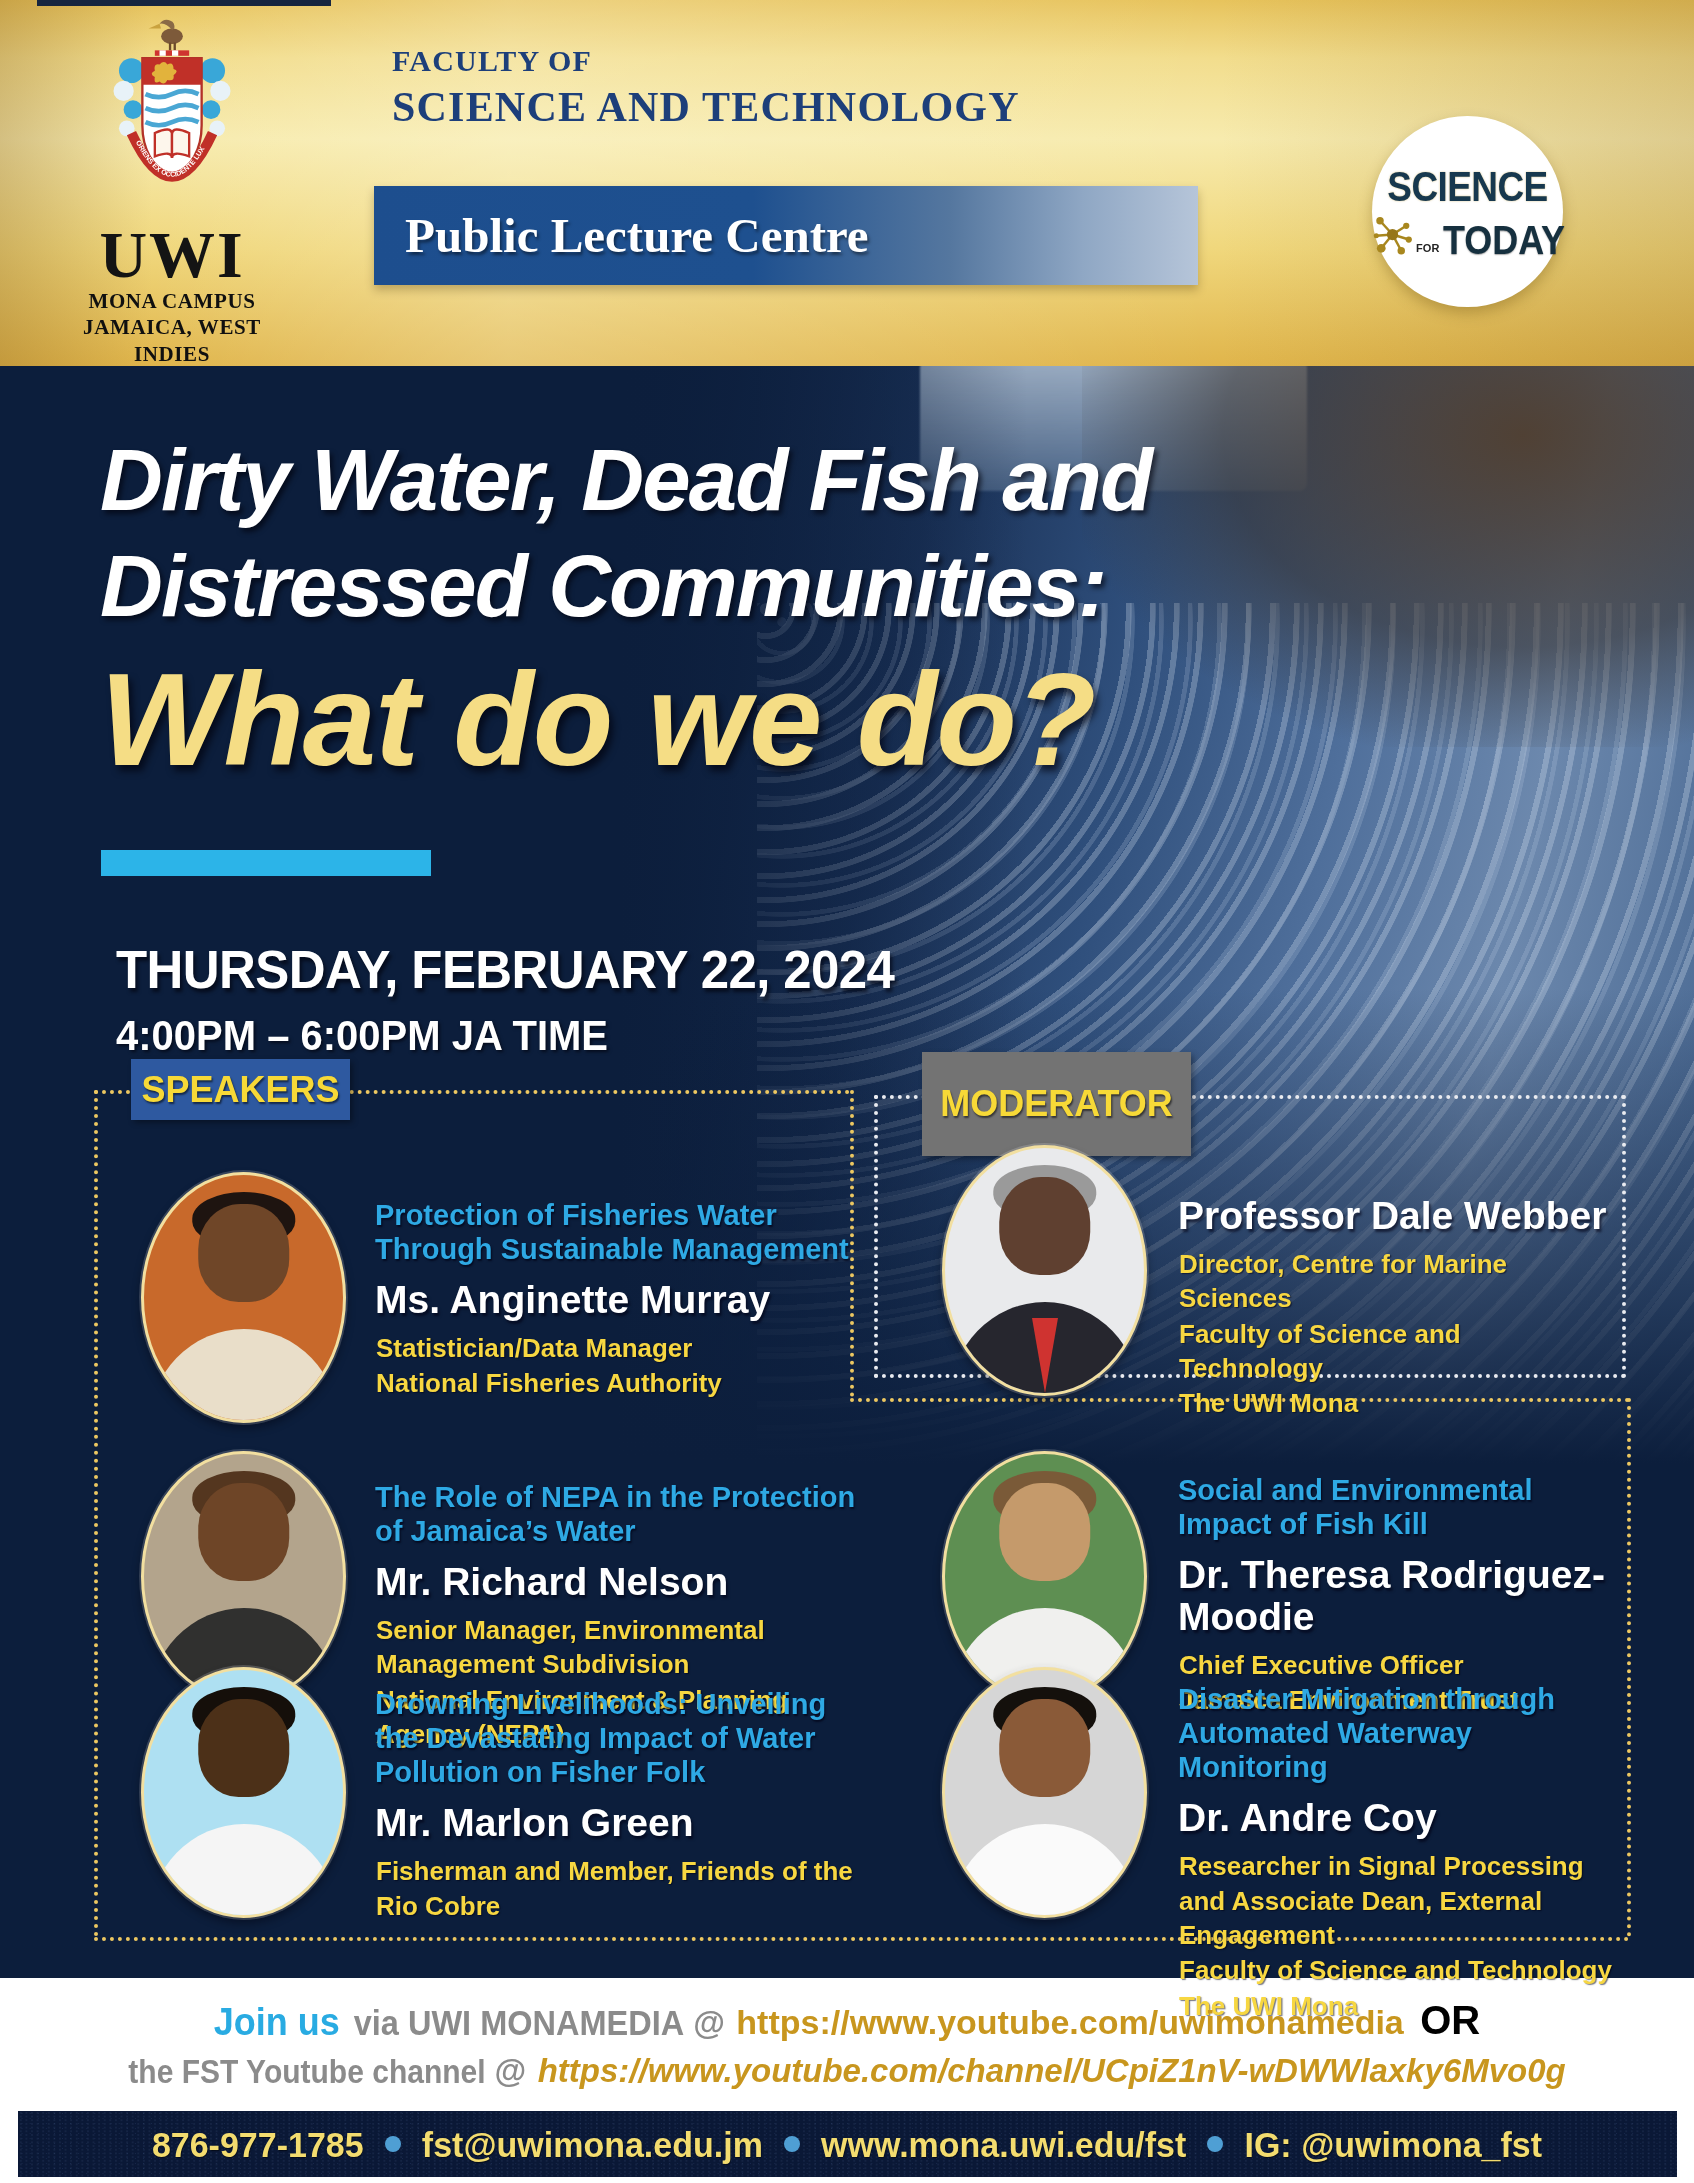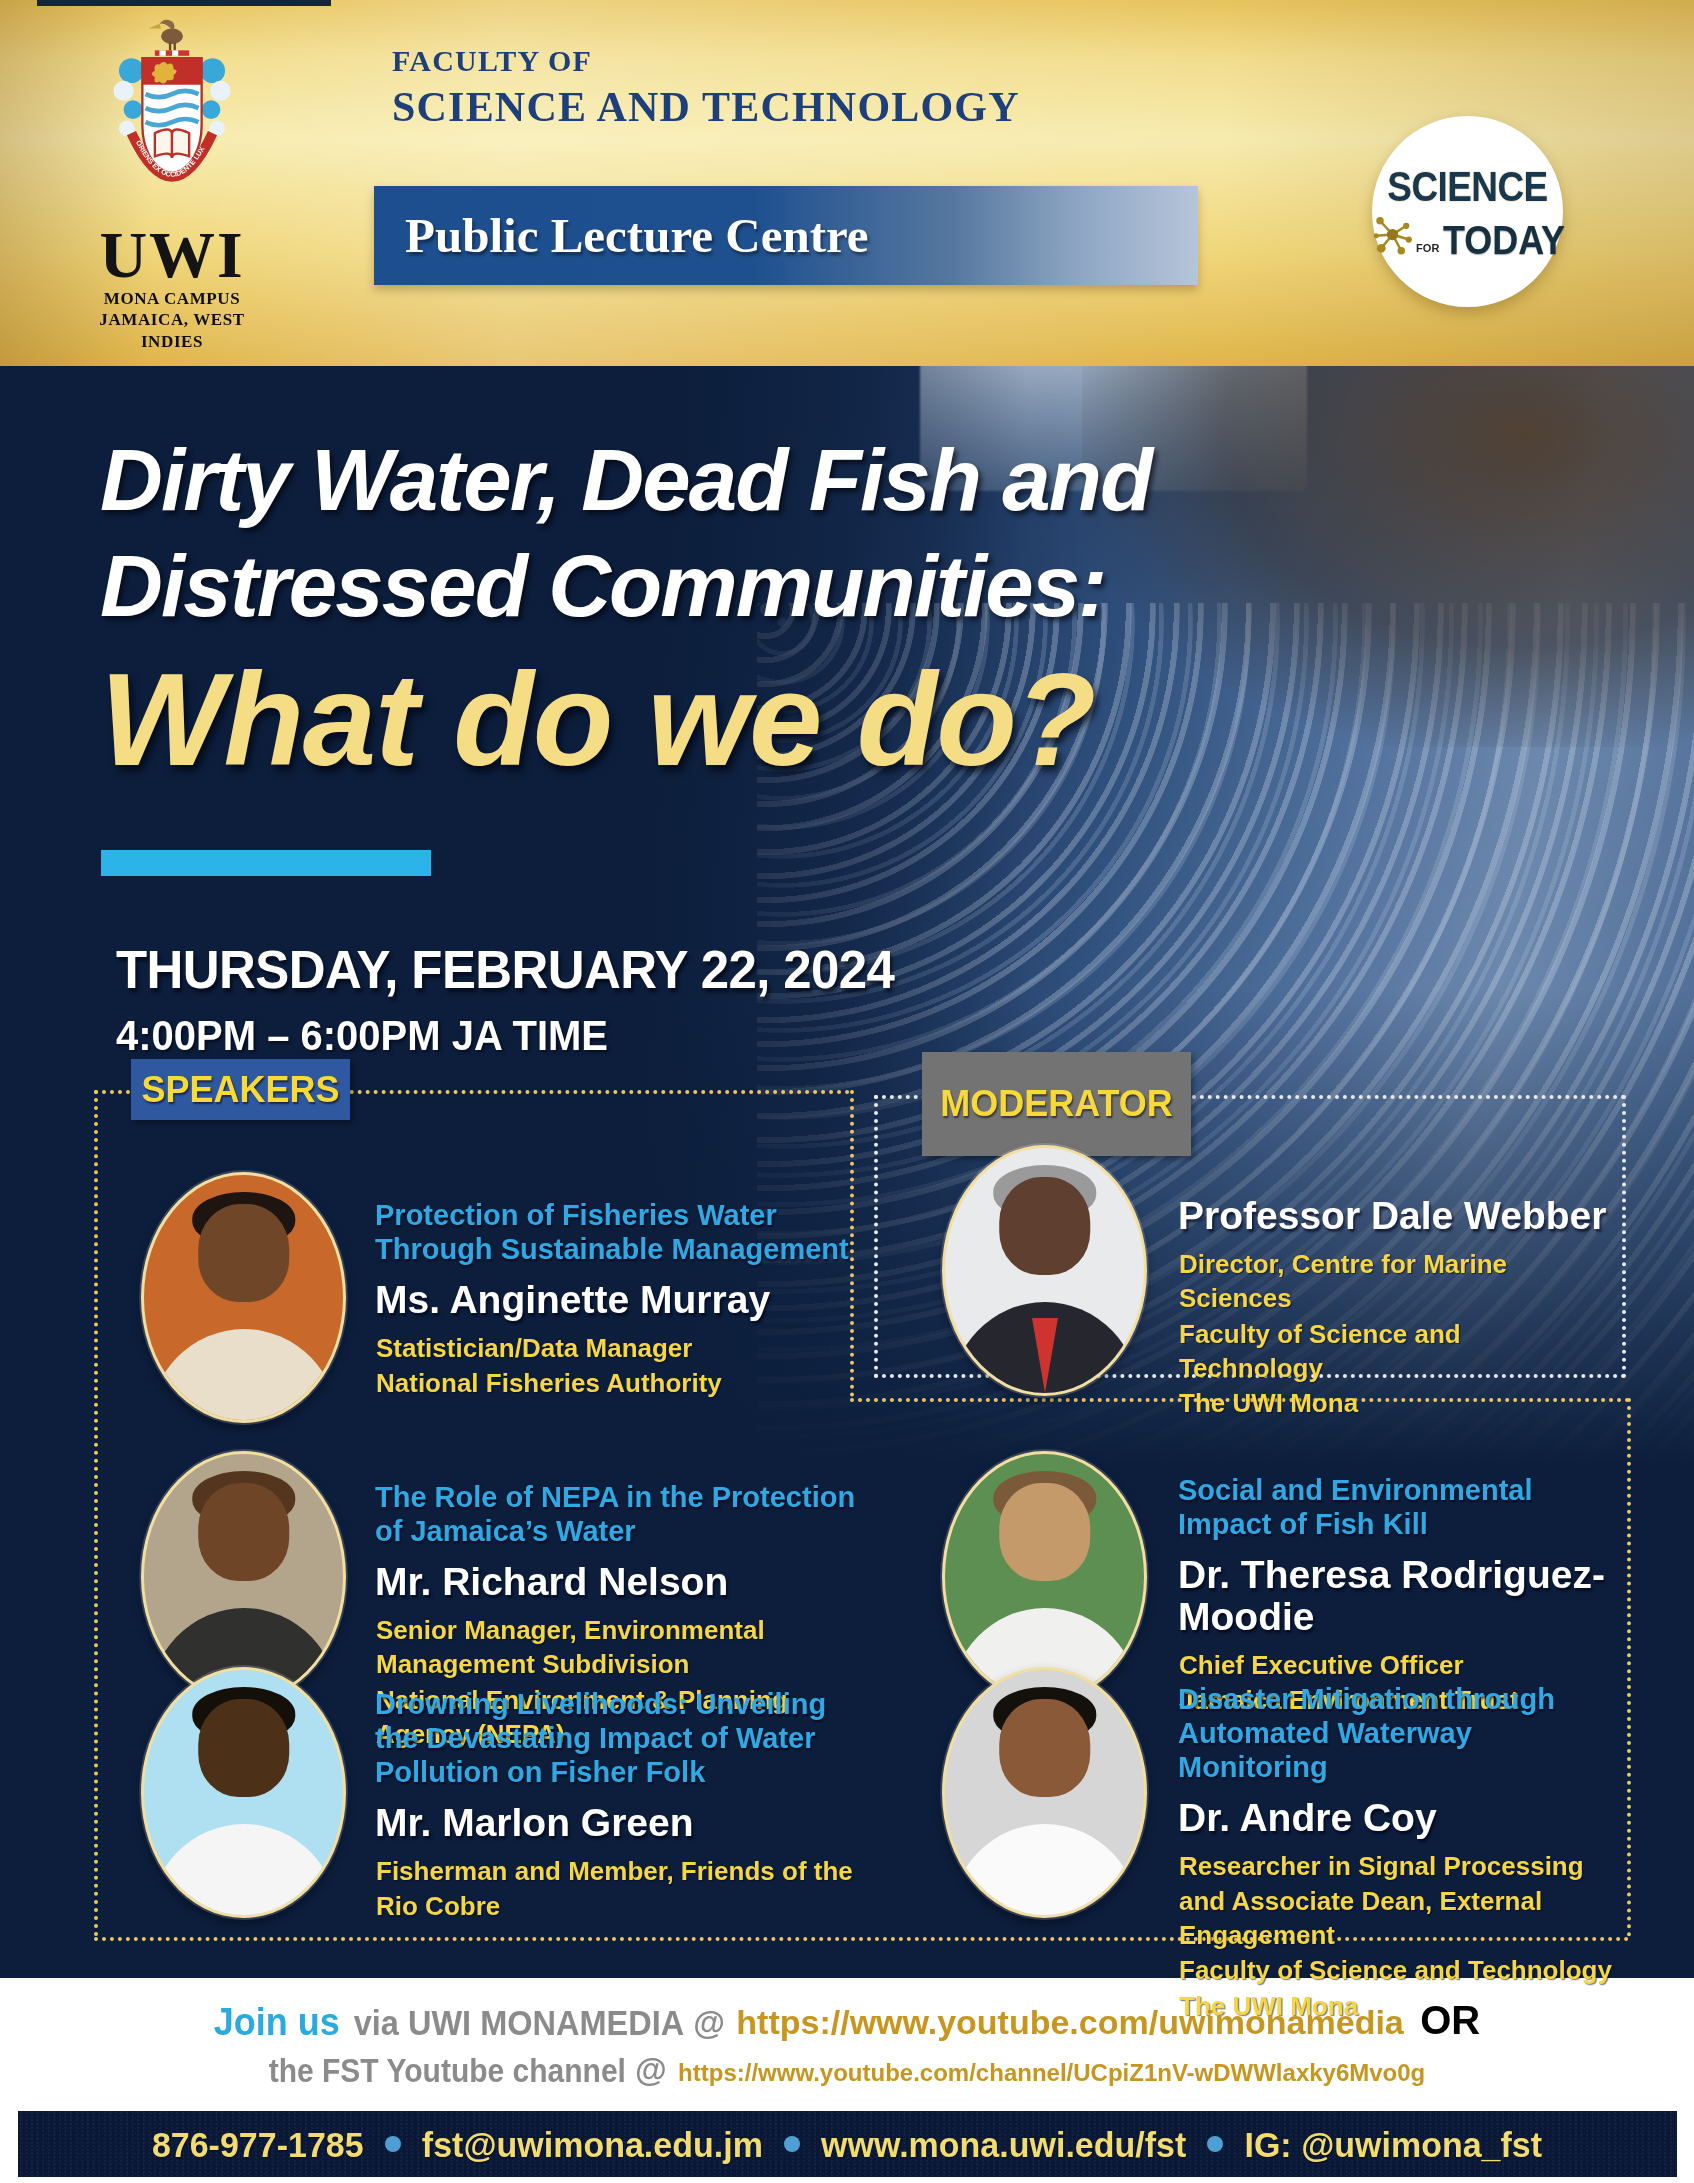--- a/index.html
+++ b/index.html
@@ -10,21 +10,21 @@
   .gold-header{position:absolute;left:0;top:0;width:1694px;height:366px;
     background:linear-gradient(180deg,#e7c35c 0%,#f2dd8d 16%,#f7ebae 38%,#f0d77c 68%,#e0b54b 100%);}
   .gold-header::before{content:"";position:absolute;inset:0;
     background:linear-gradient(90deg,rgba(130,90,25,.30) 0%,rgba(130,90,25,0) 9%,rgba(255,255,240,.25) 30%,rgba(130,90,25,0) 72%,rgba(130,90,25,.22) 100%);}
   .top-sliver{position:absolute;left:37px;top:0;width:294px;height:5.6px;background:#16253f;}
 
   .uwi-block{position:absolute;left:75px;top:16.2px;width:194px;text-align:center;color:#161616;}
   .uwi-crest{display:block;margin:0 auto;}
   .uwi-word{font-family:"Liberation Serif",serif;font-weight:bold;font-size:66px;line-height:1.0;
     letter-spacing:1.9px;color:#141414;}
-  .uwi-campus,.uwi-location{font-family:"Liberation Serif",serif;font-weight:bold;font-size:17px;
+  .uwi-campus,.uwi-location{font-family:"Liberation Serif",serif;font-weight:bold;font-size:21px;
     line-height:1.25;color:#101010;letter-spacing:0.6px;}
 
   .faculty{position:absolute;left:392px;top:44px;color:#1d3f7a;}
   .faculty-l1{font-family:"Liberation Serif",serif;font-weight:bold;font-size:30px;letter-spacing:1.2px;}
   .faculty-l2{font-family:"Liberation Serif",serif;font-weight:bold;font-size:42px;letter-spacing:1.2px;margin-top:5px;}
 
   .banner{position:absolute;left:374px;top:186px;width:824px;height:99px;
     background:linear-gradient(90deg,#1d4e8e 0%,#1e508f 46%,#55779f 70%,#8fa7c4 86%,#b6c5d9 100%);
     box-shadow:0 5px 8.7px rgba(60,40,0,.28);}
   .banner-text{font-family:"Liberation Serif",serif;font-weight:bold;font-size:49px;color:#ffffff;
@@ -114,21 +114,21 @@
   
   .join-line{position:absolute;left:0;width:1694px;text-align:center;white-space:nowrap;}
   .join-1{top:1998px;}
   .join-2{top:2052px;}
   .join-us{color:#29abe2;font-weight:900;font-size:36px;transform:scaleY(1.1);display:inline-block;}
   .join-via{color:#8b8b8b;font-weight:800;font-size:32.5px;margin-left:11.2px;display:inline-block;transform:scaleY(1.1);}
   .join-at{color:#8b8b8b;font-weight:600;font-size:32.5px;margin:0 8.7px 0 6.2px;}
   .join-url{color:#c8961e;font-weight:600;font-size:34px;}
   .join-or{color:#000000;font-weight:800;font-size:40px;margin-left:13.7px;}
   .chan-label{color:#8b8b8b;font-weight:800;font-size:30px;display:inline-block;transform:scaleY(1.1);}
-  .chan-url{color:#c8961e;font-weight:600;font-size:24px;}
+  .chan-url{color:#c8961e;font-weight:600;font-size:33px;font-style:italic;}
 
   .footer-bar{position:absolute;left:17.5px;top:2111px;width:1659px;height:66px;background:#0a1836;
     background-image:radial-gradient(rgba(130,160,210,.22) 0.6px,rgba(130,160,210,0) 1px),
                      radial-gradient(rgba(90,120,180,.18) 0.6px,rgba(90,120,180,0) 0.9px);
     background-size:5.6px 3.7px,8.1px 5px;
     display:flex;align-items:center;justify-content:center;gap:21px;white-space:nowrap;}
   .contact{color:#f3dc6f;font-weight:800;font-size:34px;text-shadow:0.6px 1.2px 1.2px rgba(0,0,0,.6);
     transform:scaleY(1.05);display:inline-block;}
   .dot-sep{width:16.2px;height:16.2px;border-radius:50%;background:#4f9fd4;display:inline-block;}
 </style>

